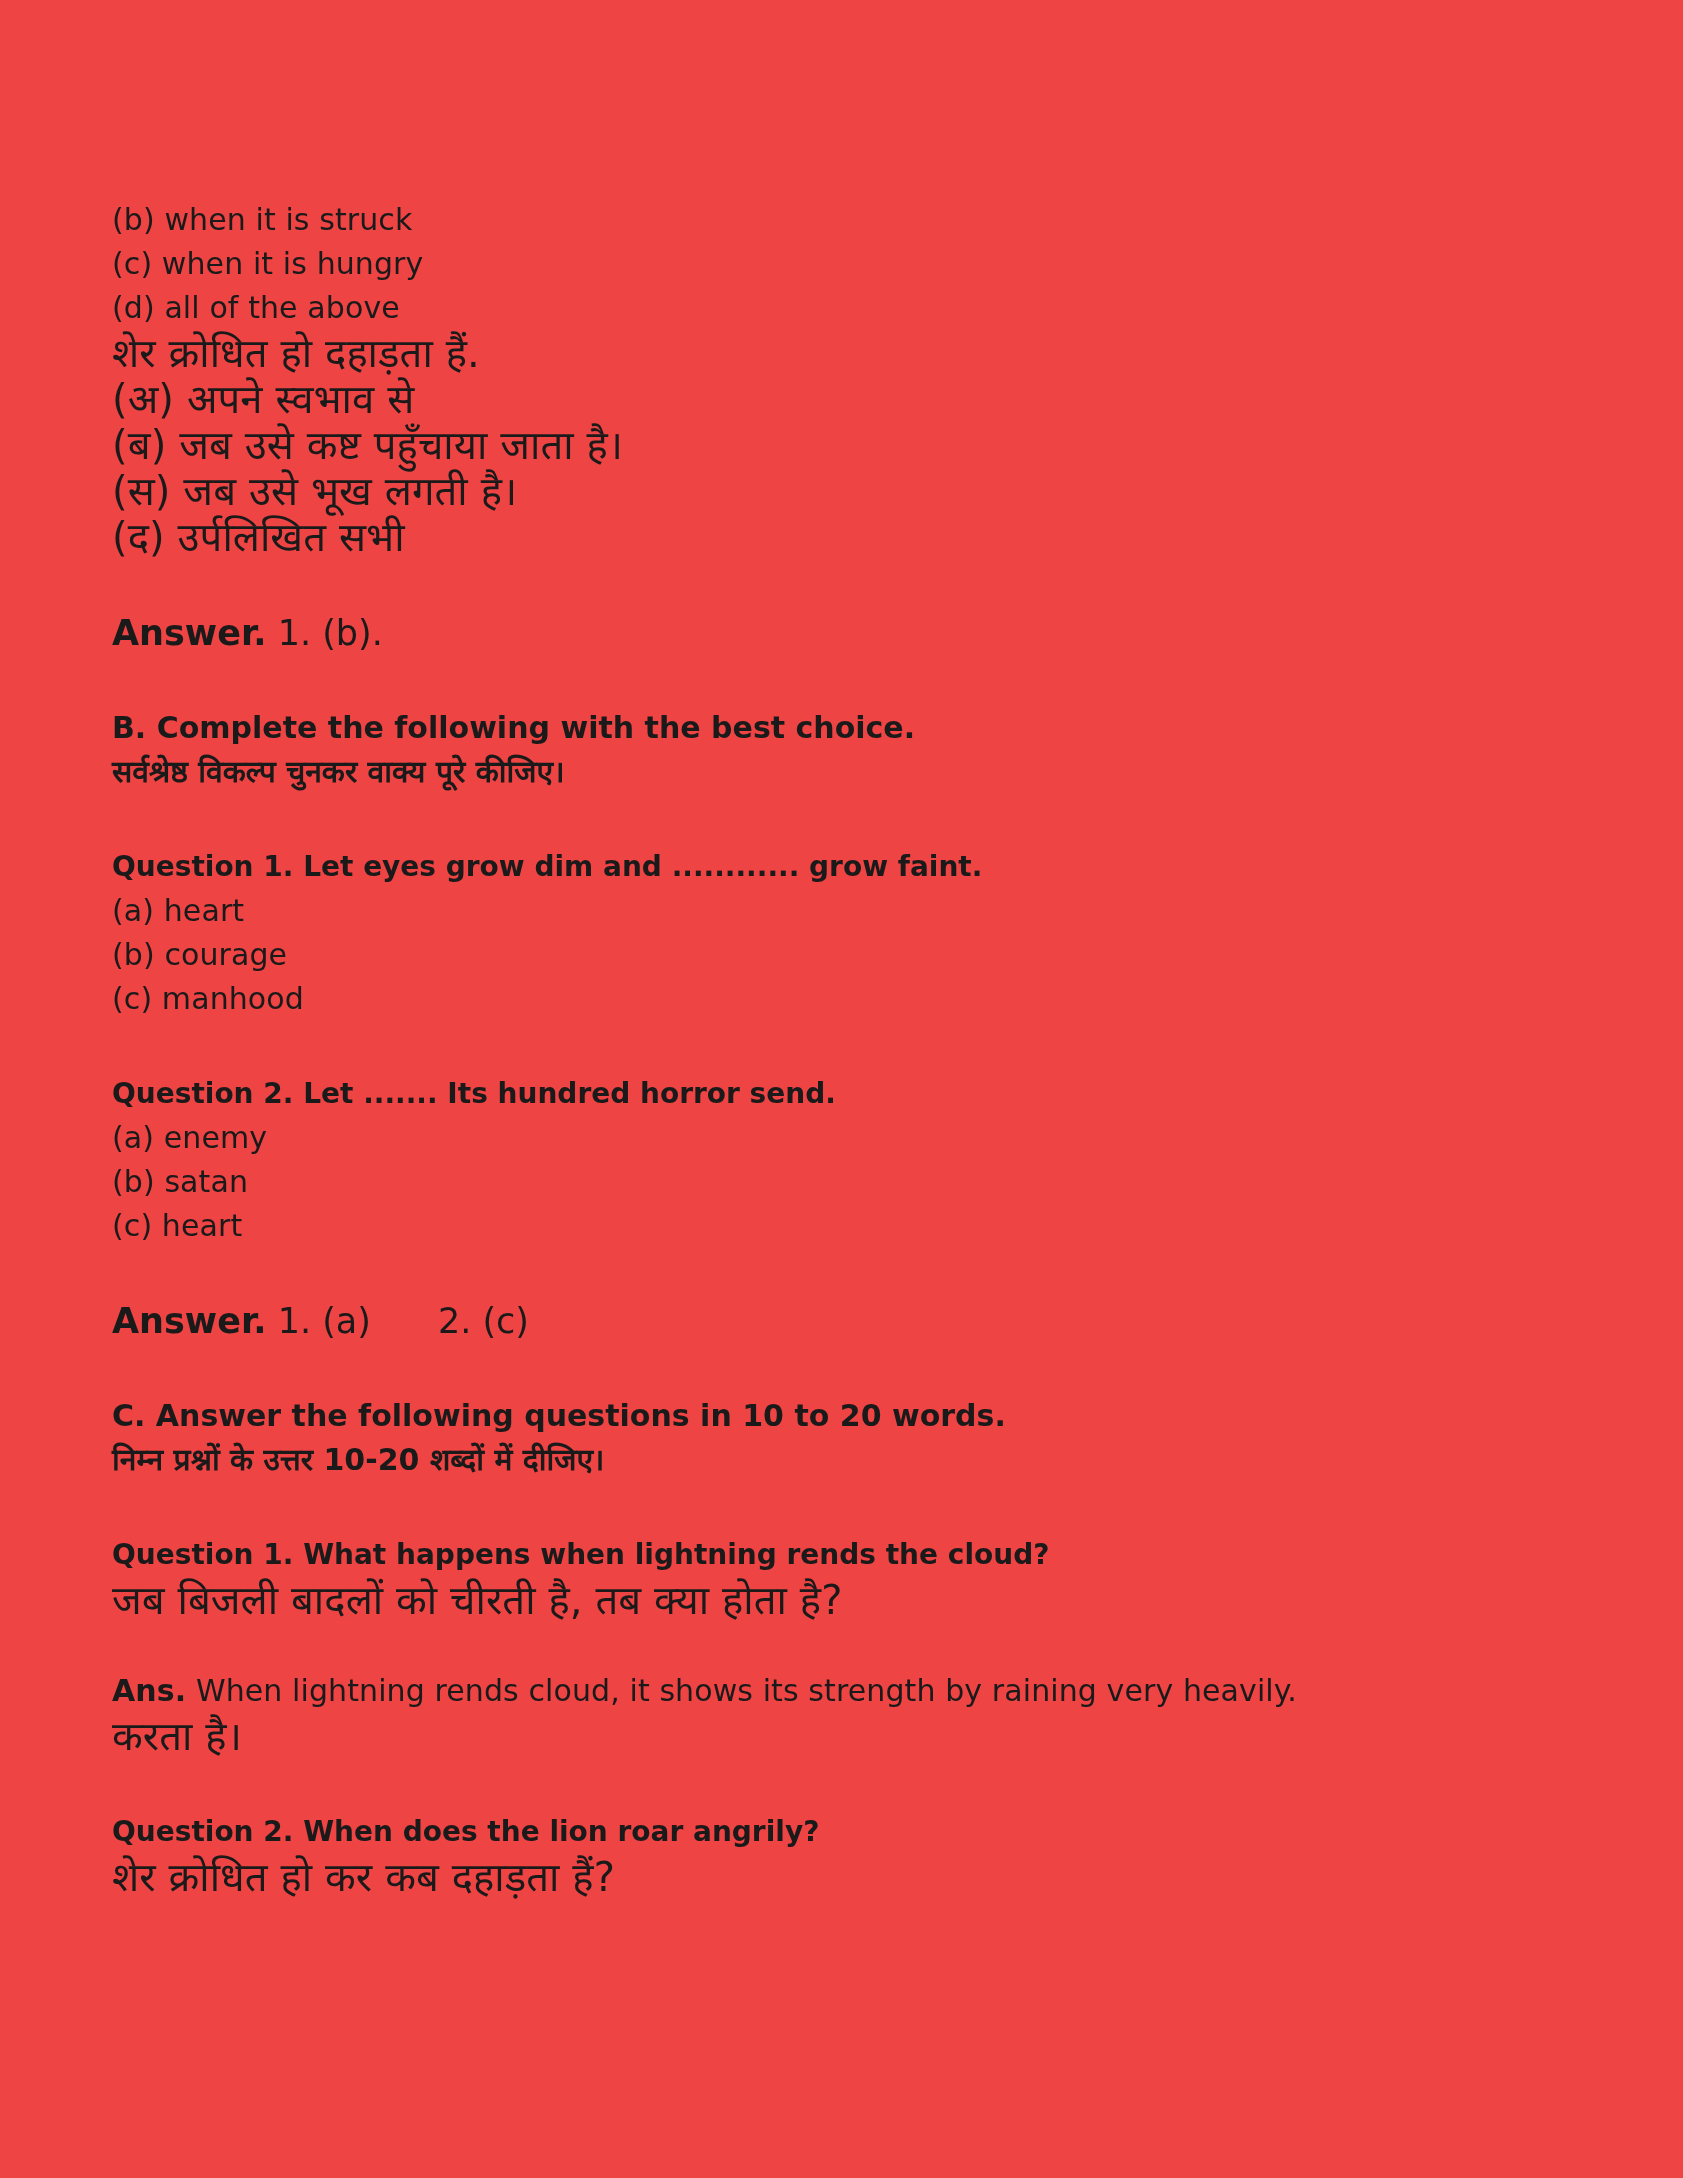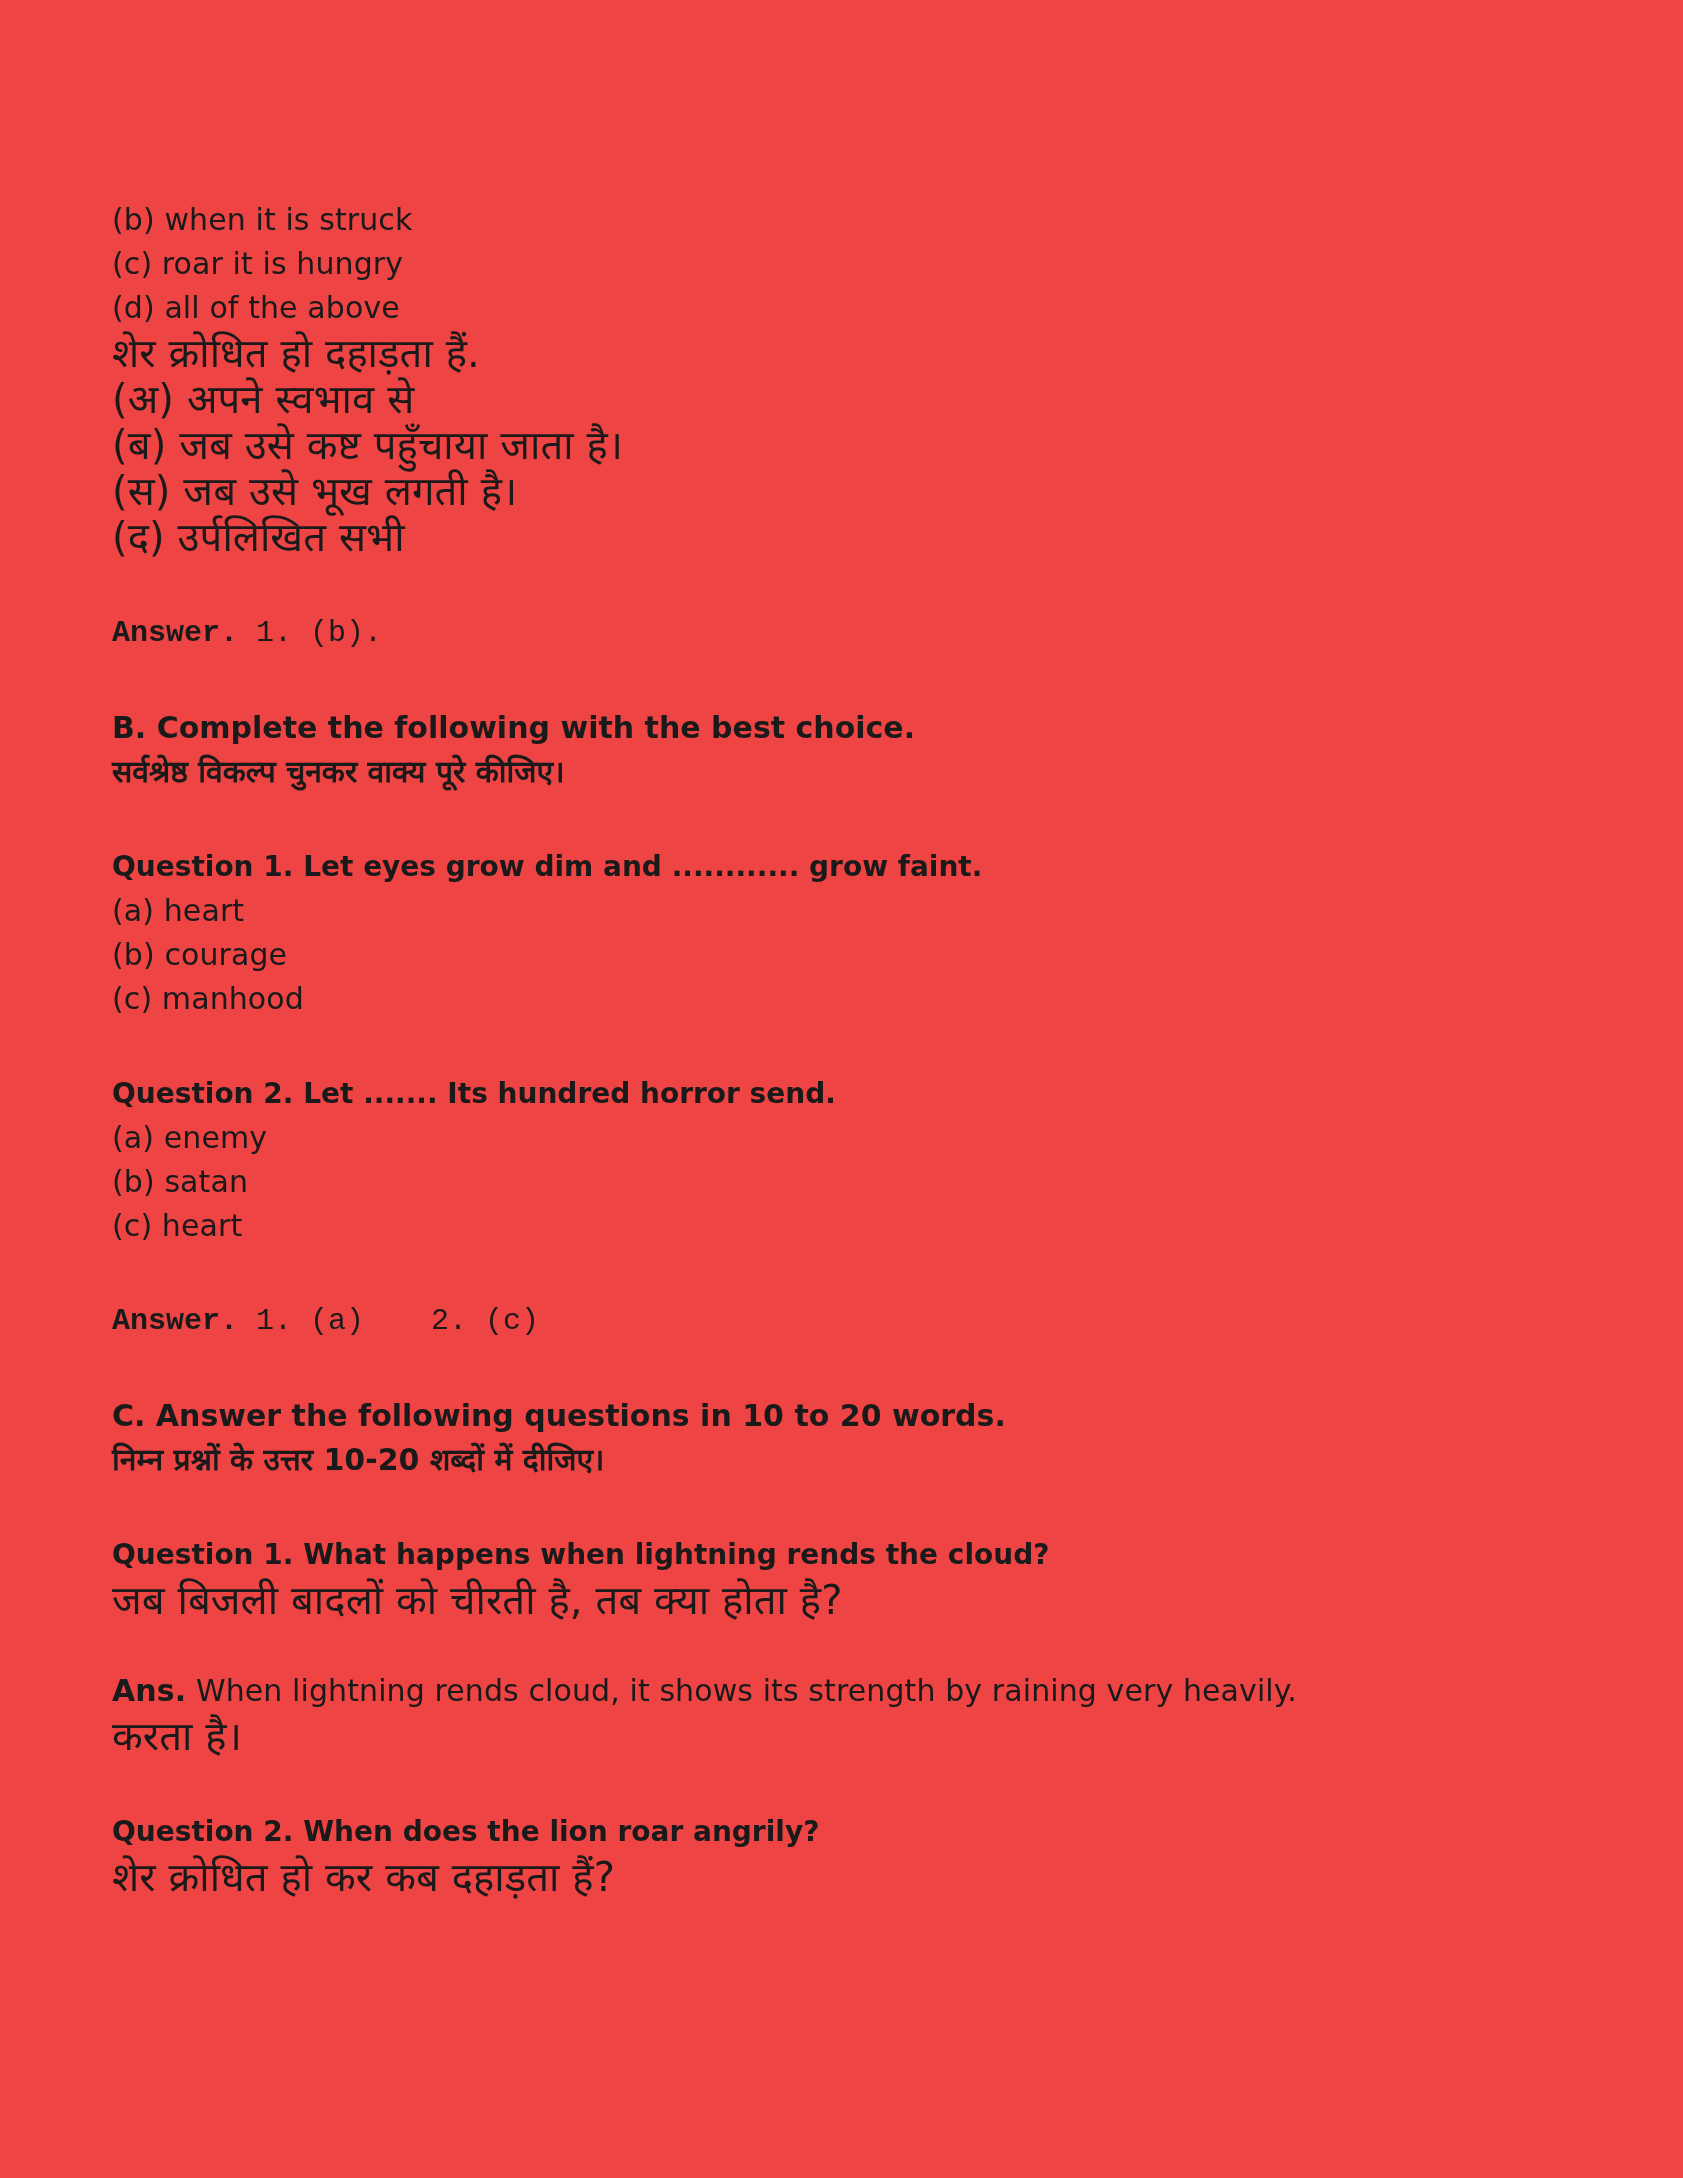--- a/index.html
+++ b/index.html
@@ -45,37 +45,36 @@
   }
   .qheading {
     font-size: 28px;
     line-height: 44px;
     font-weight: 700;
     white-space: pre-wrap;
   }
   .gap-lg { height: 51px; }
   .gap-md { height: 46px; }
   .answer-row {
-    font-size: 30px;
+    font-size: 35px;
     line-height: 44px;
     white-space: pre;
-    font-family: Liberation Mono, monospace;
   }
   .answer-row .bold { font-weight: 700; }
   .spacer-tab { display: inline-block; width: 67px; }
   .block { margin: 0; padding: 0; }
 </style>
 </head>
 <body>
 
 <div class="page">
 
   <div class="block">
     <div class="line">(b) when it is struck</div>
-    <div class="line">(c) roar it is hungry</div>
+    <div class="line">(c) when it is hungry</div>
     <div class="line">(d) all of the above</div>
     <div class="line hi">शेर क्रोधित हो दहाड़ता हैं.</div>
     <div class="line hi">(अ) अपने स्वभाव से</div>
     <div class="line hi">(ब) जब उसे कष्ट पहुँचाया जाता है।</div>
     <div class="line hi">(स) जब उसे भूख लगती है।</div>
     <div class="line hi">(द) उर्पलिखित सभी</div>
   </div>
 
   <div class="gap-lg"></div>
 

